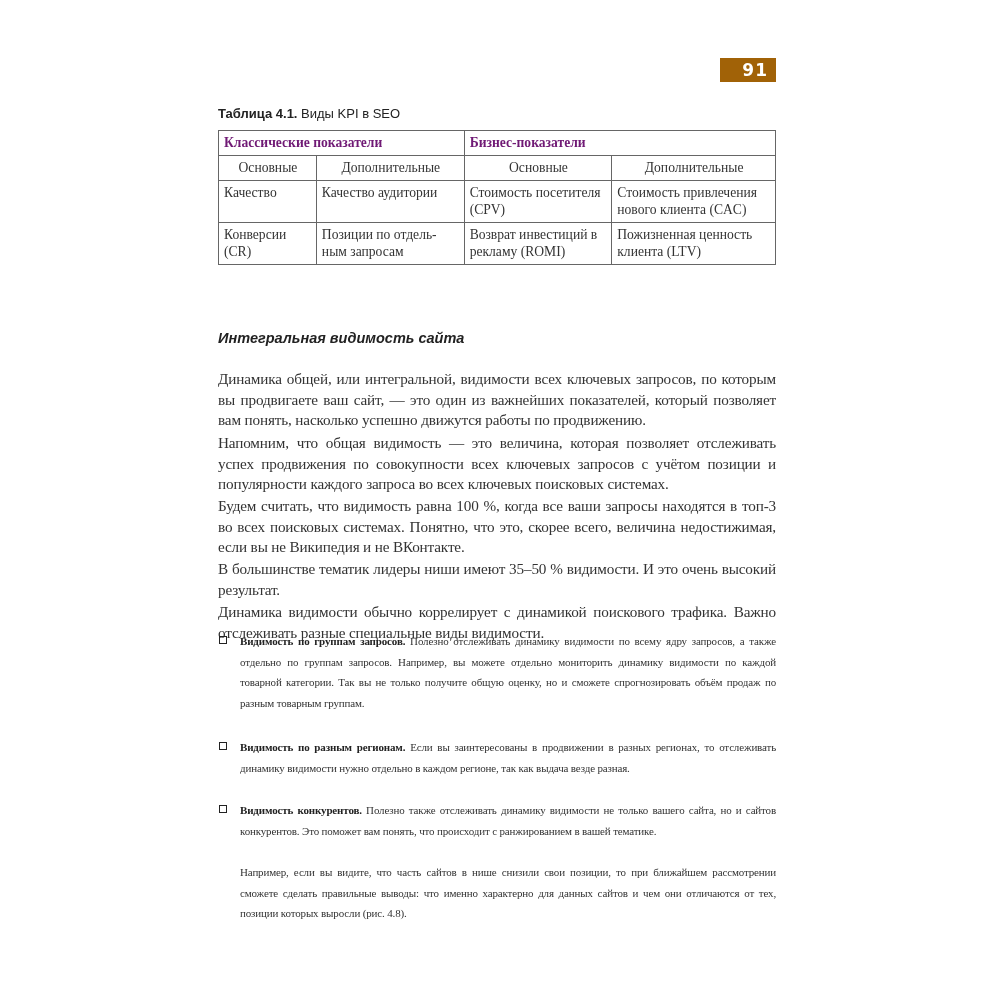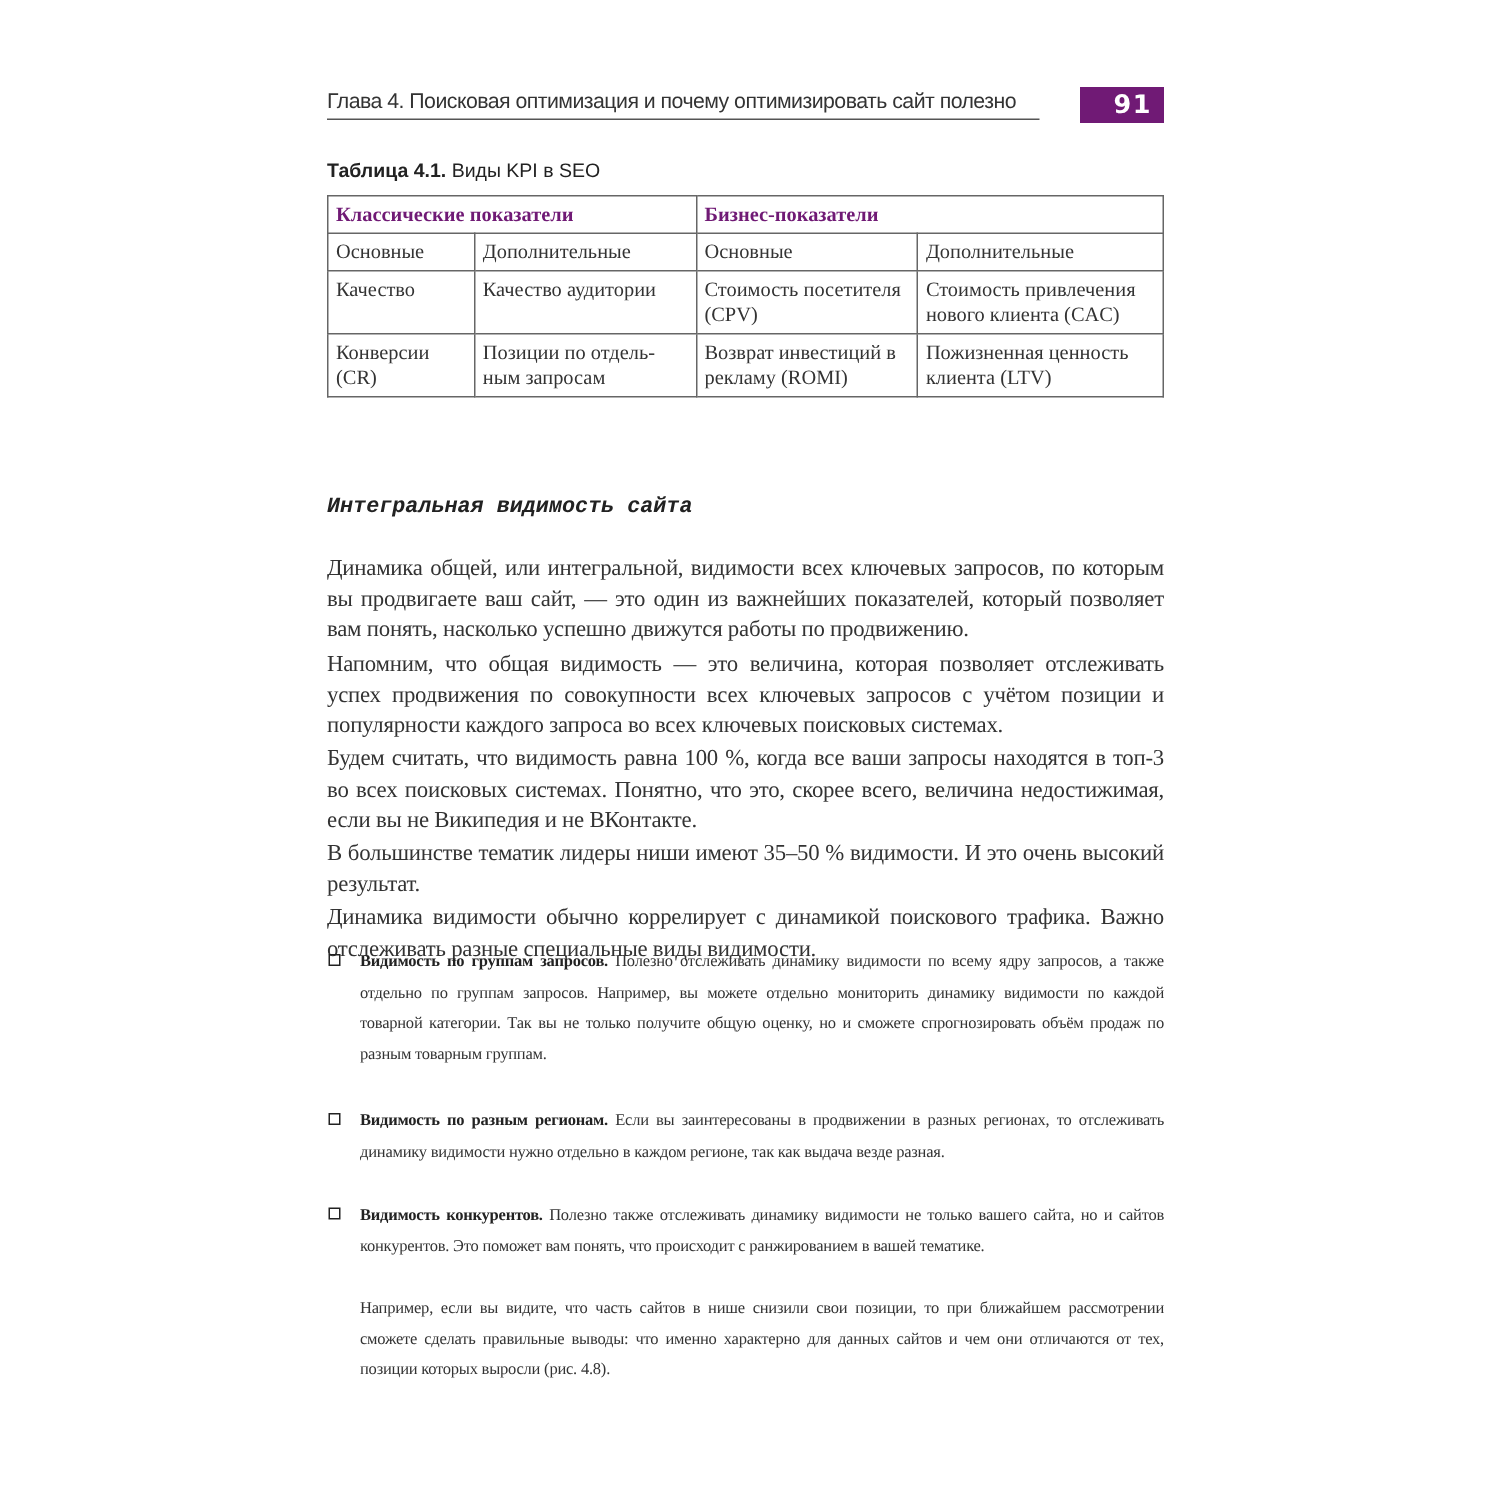--- a/index.html
+++ b/index.html
@@ -1,46 +1,45 @@
 <!DOCTYPE html>
 <html><head>
 <meta charset="utf-8">
 <style>
   html, body { margin: 0; padding: 0; background: #ffffff; }
   body { width: 1000px; height: 1000px; position: relative; overflow: hidden; color: #2a2a2a; }
   .page { position: absolute; left: 218px; top: 0; width: 558px; }
 
   .running-head { position: absolute; top: 58px; left: 0; width: 558px; height: 26px; }
   .rh-title { position: absolute; left: 0; top: 2px; width: 475px; font-family: "Liberation Sans", sans-serif; font-size: 14.2px; letter-spacing: -0.35px; color: #333; padding-bottom: 3px; border-bottom: 1.5px solid #555; white-space: nowrap; }
-  .rh-page { position: absolute; right: 0; top: 0; width: 56px; height: 24px; background: #701a75; color: #fff; font-family: "DejaVu Sans", sans-serif; font-weight: bold; font-size: 17px; text-align: right; padding-right: 8px; box-sizing: border-box; line-height: 24px; letter-spacing: 1px; margin-left: 40px; }
+  .rh-page { position: absolute; right: 0; top: 0; width: 56px; height: 24px; background: #a16207; color: #fff; font-family: "DejaVu Sans", sans-serif; font-weight: bold; font-size: 17px; text-align: right; padding-right: 8px; box-sizing: border-box; line-height: 24px; letter-spacing: 1px; margin-left: 40px; }
 
   .table-caption { position: absolute; top: 106px; left: 0; font-family: Liberation Sans, sans-serif; font-size: 13px; color: #222; }
   .table-caption b { font-weight: bold; }
 
   table.kpi { position: absolute; top: 130px; left: 0; width: 558px; border-collapse: collapse; font-family: "Liberation Serif", serif; font-size: 13.6px; color: #333; line-height: 17px; }
   table.kpi td { border: 1px solid #666; padding: 3px 4px 4px 5px; vertical-align: top; }
   table.kpi tr.h1 td { font-weight: bold; height: 17px; color: #701a75; }
-  table.kpi tr.h2 td { height: 15px; }
+  table.kpi tr.h2 td { height: 15px; text-align: center; }
   table.kpi tr.r td { height: 34px; }
 
-  .section-title { position: absolute; top: 330px; left: 0; font-family: Liberation Mono, monospace; font-style: italic; font-weight: bold; font-size: 14.5px; color: #222; }
+  .section-title { position: absolute; top: 330px; left: 0; font-family: Liberation Sans, sans-serif; font-style: italic; font-weight: bold; font-size: 14.5px; color: #222; }
   .para { position: absolute; left: 0; width: 558px; font-family: "Liberation Serif", serif; font-size: 15.2px; line-height: 20.6px; color: #333; text-align: justify; letter-spacing: -0.15px; }
 
   .bullet { position: absolute; left: 0; width: 558px; font-family: "Liberation Serif", serif; font-size: 11px; line-height: 20.6px; color: #333; }
   .bullet .box { position: absolute; left: 1px; top: 5px; width: 8px; height: 8px; border: 1.6px solid #222; box-sizing: border-box; }
   .bullet .text { margin-left: 22px; text-align: justify; letter-spacing: -0.15px; }
   .bullet .lead { font-weight: bold; color: #222; }
 </style>
 </head>
 <body>
 
 <div class="page">
 
   <div class="running-head">
-    <div class="rh-title">Глава 4. Поисковая оптимизация и почему оптимизировать сайт полезно</div>
     <div class="rh-page">91</div>
   </div>
 
   <div class="table-caption"><b>Таблица 4.1.</b><span> Виды KPI в SEO</span></div>
 
   <table class="kpi">
     <colgroup>
       <col style="width:98px">
         <col style="width:148px">
         <col style="width:148px">

